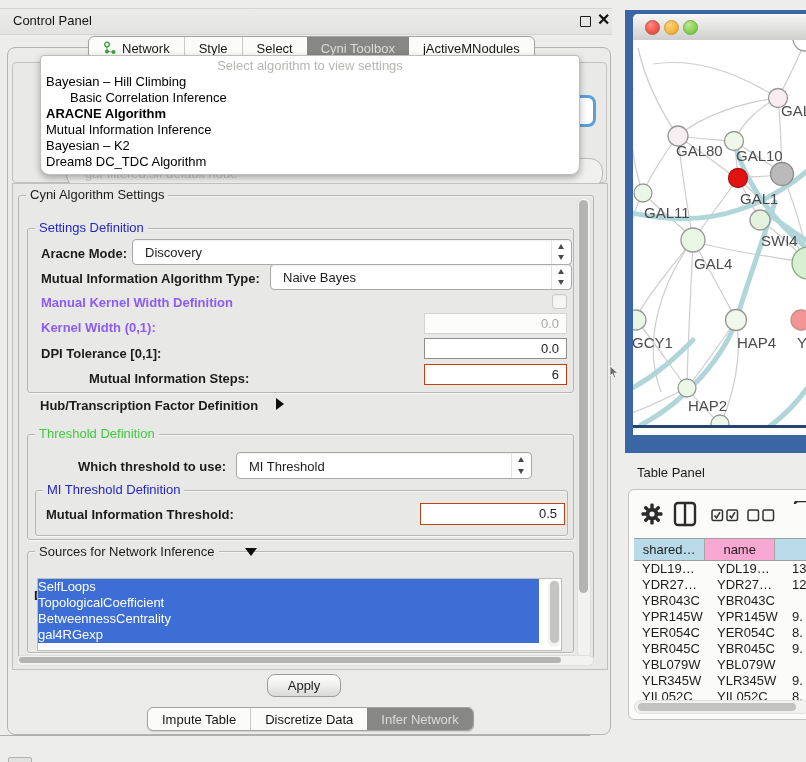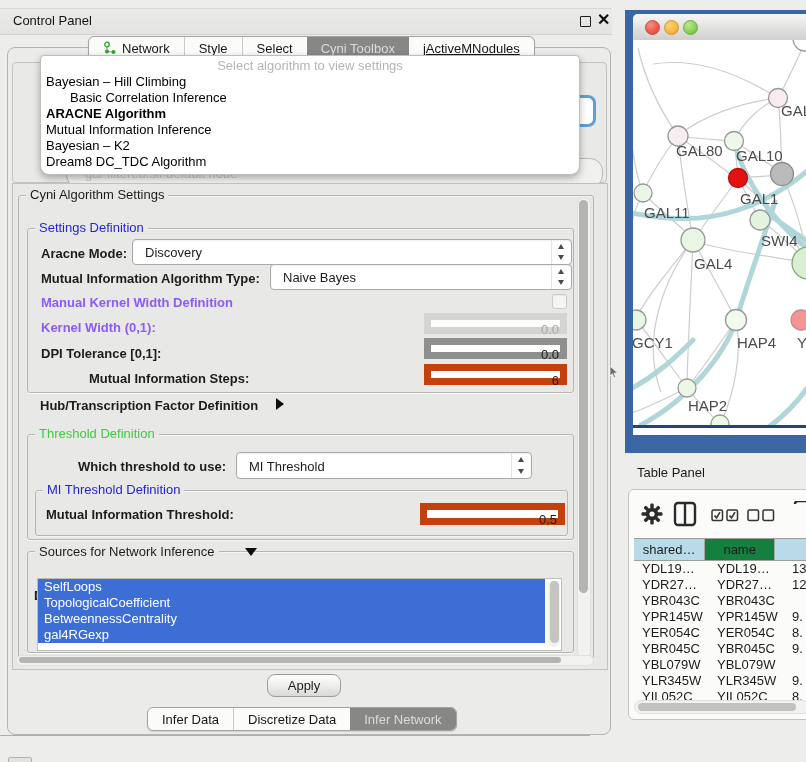--- a/index.html
+++ b/index.html
@@ -13,38 +13,38 @@
   .cp-title{left:13px;top:4px;font-size:13px;color:#141414;}
   .restore-box{left:580px;top:7px;width:9px;height:9px;border:1.6px solid #1d1d1d;border-radius:1px;}
   .close-x{left:597px;top:1px;font-size:16px;font-weight:bold;color:#111;}
   
   .cp-panel{left:7px;top:47px;width:602px;height:686px;background:#ebebea;border:1px solid #b3b3b1;border-radius:8px;}
   
   .tabstrip{display:flex;height:22px;background:#fbfbfa;border:1px solid #a3a3a1;border-radius:6px;overflow:hidden;box-shadow:0 1px 1px rgba(0,0,0,.12);}
   .tab{display:flex;align-items:center;gap:5px;padding:0 14px;font-size:13px;color:#161616;border-left:1px solid #cacac8;}
   .tab:first-child{border-left:none;}
   .tab.sel{background:#878785;color:#dcdcda;border-left:none;}
-  .tab.sel + .tab{border-left:none;text-decoration:underline;}
+  .tab.sel + .tab{border-left:none;}
   
   .group{border:1px solid #b6b6b4;border-radius:3px;box-shadow:0 1px 0 rgba(255,255,255,.65), inset 0 1px 0 rgba(255,255,255,.5);}
   .gtitle{position:absolute;top:-9px;left:7px;background:#e8e8e6;padding:0 4px;font-size:13px;white-space:nowrap;}
   .blue-t{color:#2525cc;}
   .green-t{color:#3ecb3e;}
   
   .combo{background:#ffffff;border:1px solid #a9a9a7;border-radius:4px;box-shadow:inset 0 1px 2px rgba(0,0,0,.07);}
   .combo-text{position:absolute;left:12px;top:50%;transform:translateY(-50%);font-size:13px;white-space:nowrap;}
   .stepper{position:absolute;right:0;top:0;bottom:0;width:19px;border-left:1px solid #e4e4e2;}
   .stp-up{position:absolute;left:6px;top:4px;width:0;height:0;border-left:3.5px solid transparent;border-right:3.5px solid transparent;border-bottom:5px solid #4a4a4a;}
   .stp-dn{position:absolute;left:6px;bottom:4px;width:0;height:0;border-left:3.5px solid transparent;border-right:3.5px solid transparent;border-top:5px solid #4a4a4a;}
   
-  .inp{background:#ffffff;border:7px solid #c2410c;font-size:13px;text-align:right;padding-right:1px;box-sizing:border-box;}
+  .inp{background:#ffffff;border:1px solid #c2410c;font-size:13px;text-align:right;padding-right:7px;box-sizing:border-box;}
   .inp.dis{background:#fcfcfb;border-color:#d4d4d2;color:#a8a8a8;}
   
   .attr-list{background:#ffffff;border:1px solid #bdbdbb;}
-  .attr-row{height:16px;line-height:16px;background:#3c6ed5;color:#fff;font-size:13px;padding-left:6px;width:501px;}
+  .attr-row{height:16px;line-height:16px;background:#3c6ed5;color:#fff;font-size:13px;width:501px;}
   
   .sb-track{background:#f2f2f1;border:1px solid #e0e0de;border-radius:7px;}
   .sb-thumb{background:#b4b4b2;border-radius:5px;}
   
   .btn{background:linear-gradient(#ffffff,#ececea 55%,#d9d9d7);border:1px solid #9c9c9a;border-radius:8px;font-size:13px;text-align:center;}
   
   .popup{left:40px;top:55px;width:538px;height:118px;background:#ffffff;border:1px solid #bdbdbb;border-radius:4px 4px 9px 9px;box-shadow:0 3px 7px rgba(0,0,0,.3);}
   .popup-head{top:2px;left:0;width:100%;text-align:center;font-size:13px;color:#b5b5b3;}
   .popup-item{left:5px;font-size:13px;color:#000;white-space:nowrap;}
   
@@ -58,21 +58,21 @@
   .net-titlebar{left:0;top:0;width:100%;height:26px;background:linear-gradient(#f7f7f6,#cfcfce);border-bottom:1px solid #9f9f9d;border-radius:5px 0 0 0;}
   .tl{width:13px;height:13px;border-radius:50%;top:6px;}
   .net-canvas{left:0;top:26px;width:173px;height:385px;background:#fff;overflow:hidden;}
   .net-shadow{left:0;top:411px;width:173px;height:3px;background:#24456f;}
   
   .tp-label{left:637px;top:465px;font-size:13px;color:#1b1b1b;}
   .tp-card{left:628px;top:489px;width:184px;height:229px;background:#fbfbfa;border:1px solid #c3c3c1;border-radius:6px;}
   .th-row{left:5px;top:48px;width:178px;height:23px;display:flex;border-top:1px solid #9e9e9c;border-bottom:1px solid #9e9e9c;box-sizing:border-box;}
   .th{height:100%;box-sizing:border-box;border-right:1px solid #a6a6a4;font-size:13px;display:flex;align-items:center;justify-content:center;}
   .th-blue{background:#b9dbe9;}
-  .th-gray{background:#15803d;}
+  .th-gray{background:#f9a8d4;}
   .tbl-rows{left:5px;top:71px;width:178px;height:140px;overflow:hidden;}
   .tr{display:flex;height:16px;line-height:16px;font-size:13px;}
   .td1{width:77px;padding-left:8px;box-sizing:border-box;white-space:nowrap;overflow:hidden;}
   .td2{width:75px;padding-left:6px;box-sizing:border-box;white-space:nowrap;overflow:hidden;}
   .td3{width:26px;padding-left:6px;box-sizing:border-box;white-space:nowrap;}
   svg text{font-family:"Liberation Sans",sans-serif;}
 </style>
 </head>
 <body>
 
@@ -202,21 +202,21 @@
   </div>
 
   <div class="abs sb-track" style="left:16px;top:655px;width:576px;height:9px;">
     <div class="abs sb-thumb" style="left:2px;top:1px;width:542px;height:6px;"></div>
   </div>
 
   <div class="abs btn" style="left:267px;top:674px;width:72px;height:21px;line-height:21px;">Apply</div>
 
   <div class="abs tabstrip" style="left:147px;top:707px;">
     <div class="tab">
-        <span>Infer Data</span>
+        <span>Impute Table</span>
       </div>
     <div class="tab">
         <span>Discretize Data</span>
       </div>
     <div class="tab sel">
         <span>Infer Network</span>
       </div>
   </div>
 
   <div class="abs" style="left:0;top:735px;width:590px;height:1px;background:#aeaeac;"></div>

